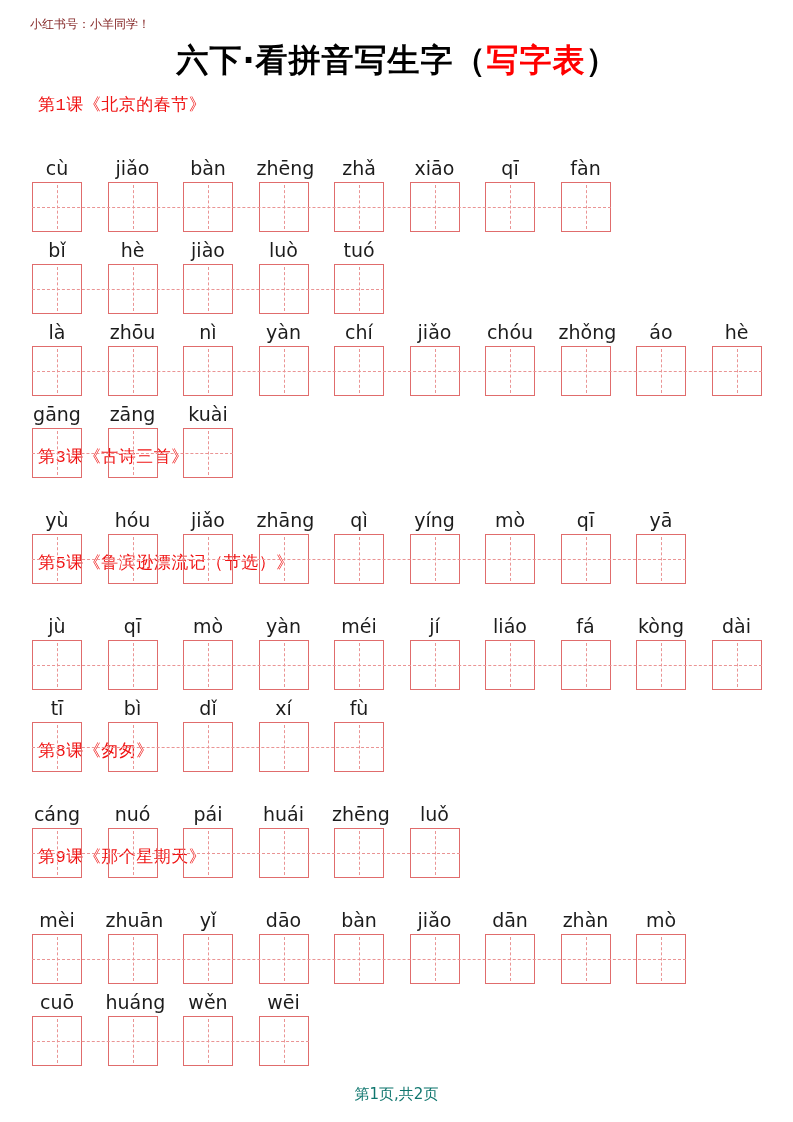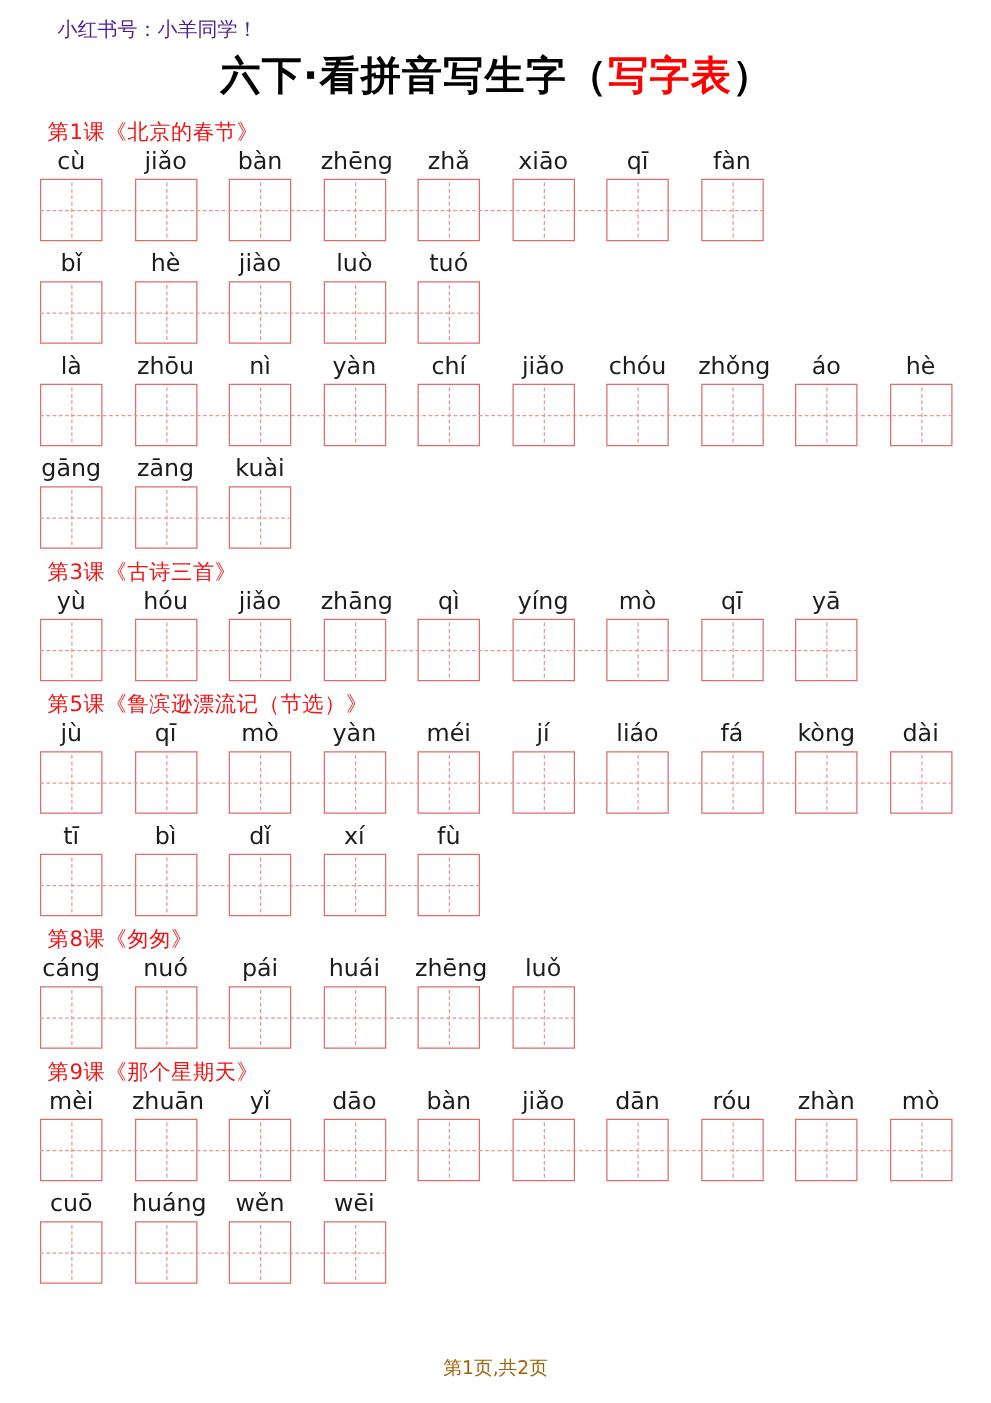--- a/index.html
+++ b/index.html
@@ -8,24 +8,23 @@
     width: 793px; height: 1122px;
     background: #ffffff;
     font-family: "DejaVu Sans", "Liberation Sans", sans-serif;
     color: #1a1a1a;
     position: relative;
     overflow: hidden;
   }
   .page { padding: 14px 28px 0 30px; }
 
   .watermark {
-    font-size: 16px;
+    font-size: 12px;
     line-height: 20px;
-    color: #4c1d95;
-    margin-left: 16px;
+    color: #7f1d1d;
   }
 
   .doc-title {
     text-align: center;
     font-size: 32px;
     font-weight: bold;
     line-height: 36px;
     margin-top: 8px;
     letter-spacing: 1px;
     color: #000000;
@@ -34,27 +33,29 @@
 
   .sections { margin-top: 18px; }
 
   .section-title {
     color: #f01414;
     font-size: 17px;
     line-height: 20px;
     margin: 2px 0 2px 8px;
     font-weight: 500;
     letter-spacing: 0.5px;
+    font-family: Liberation Mono, monospace;
   }
 
   .row-wrap { height: 82px; }
   .row {
     display: inline-flex;
     position: relative;
     vertical-align: top;
+    margin-top: 39px;
   }
   
   .row::after {
     content: "";
     position: absolute;
     top: 50px;
     left: 2px;
     right: 23.5px;
     border-top: 1.2px dashed #ea9494;
     pointer-events: none;
@@ -85,21 +86,21 @@
     border-left: 1.2px dashed #ea9494;
   }
 
   .footer {
     position: absolute;
     left: 0; right: 0;
     top: 1084px;
     text-align: center;
     font-size: 15px;
     line-height: 20px;
-    color: #a16207;
+    color: #0f766e;
   }
 </style>
 </head>
 <body>
 
 <div class="page">
 
   <div class="watermark">小红书号：小羊同学！</div>
 
   <div class="doc-title">
@@ -513,26 +514,20 @@
               </div>
             </div>
             <div class="cell">
               <div class="unit">
                 <div class="pinyin">dān</div>
                 <div class="box"></div>
               </div>
             </div>
             <div class="cell">
               <div class="unit">
-                <div class="pinyin">róu</div>
-                <div class="box"></div>
-              </div>
-            </div>
-            <div class="cell">
-              <div class="unit">
                 <div class="pinyin">zhàn</div>
                 <div class="box"></div>
               </div>
             </div>
             <div class="cell">
               <div class="unit">
                 <div class="pinyin">mò</div>
                 <div class="box"></div>
               </div>
             </div>

